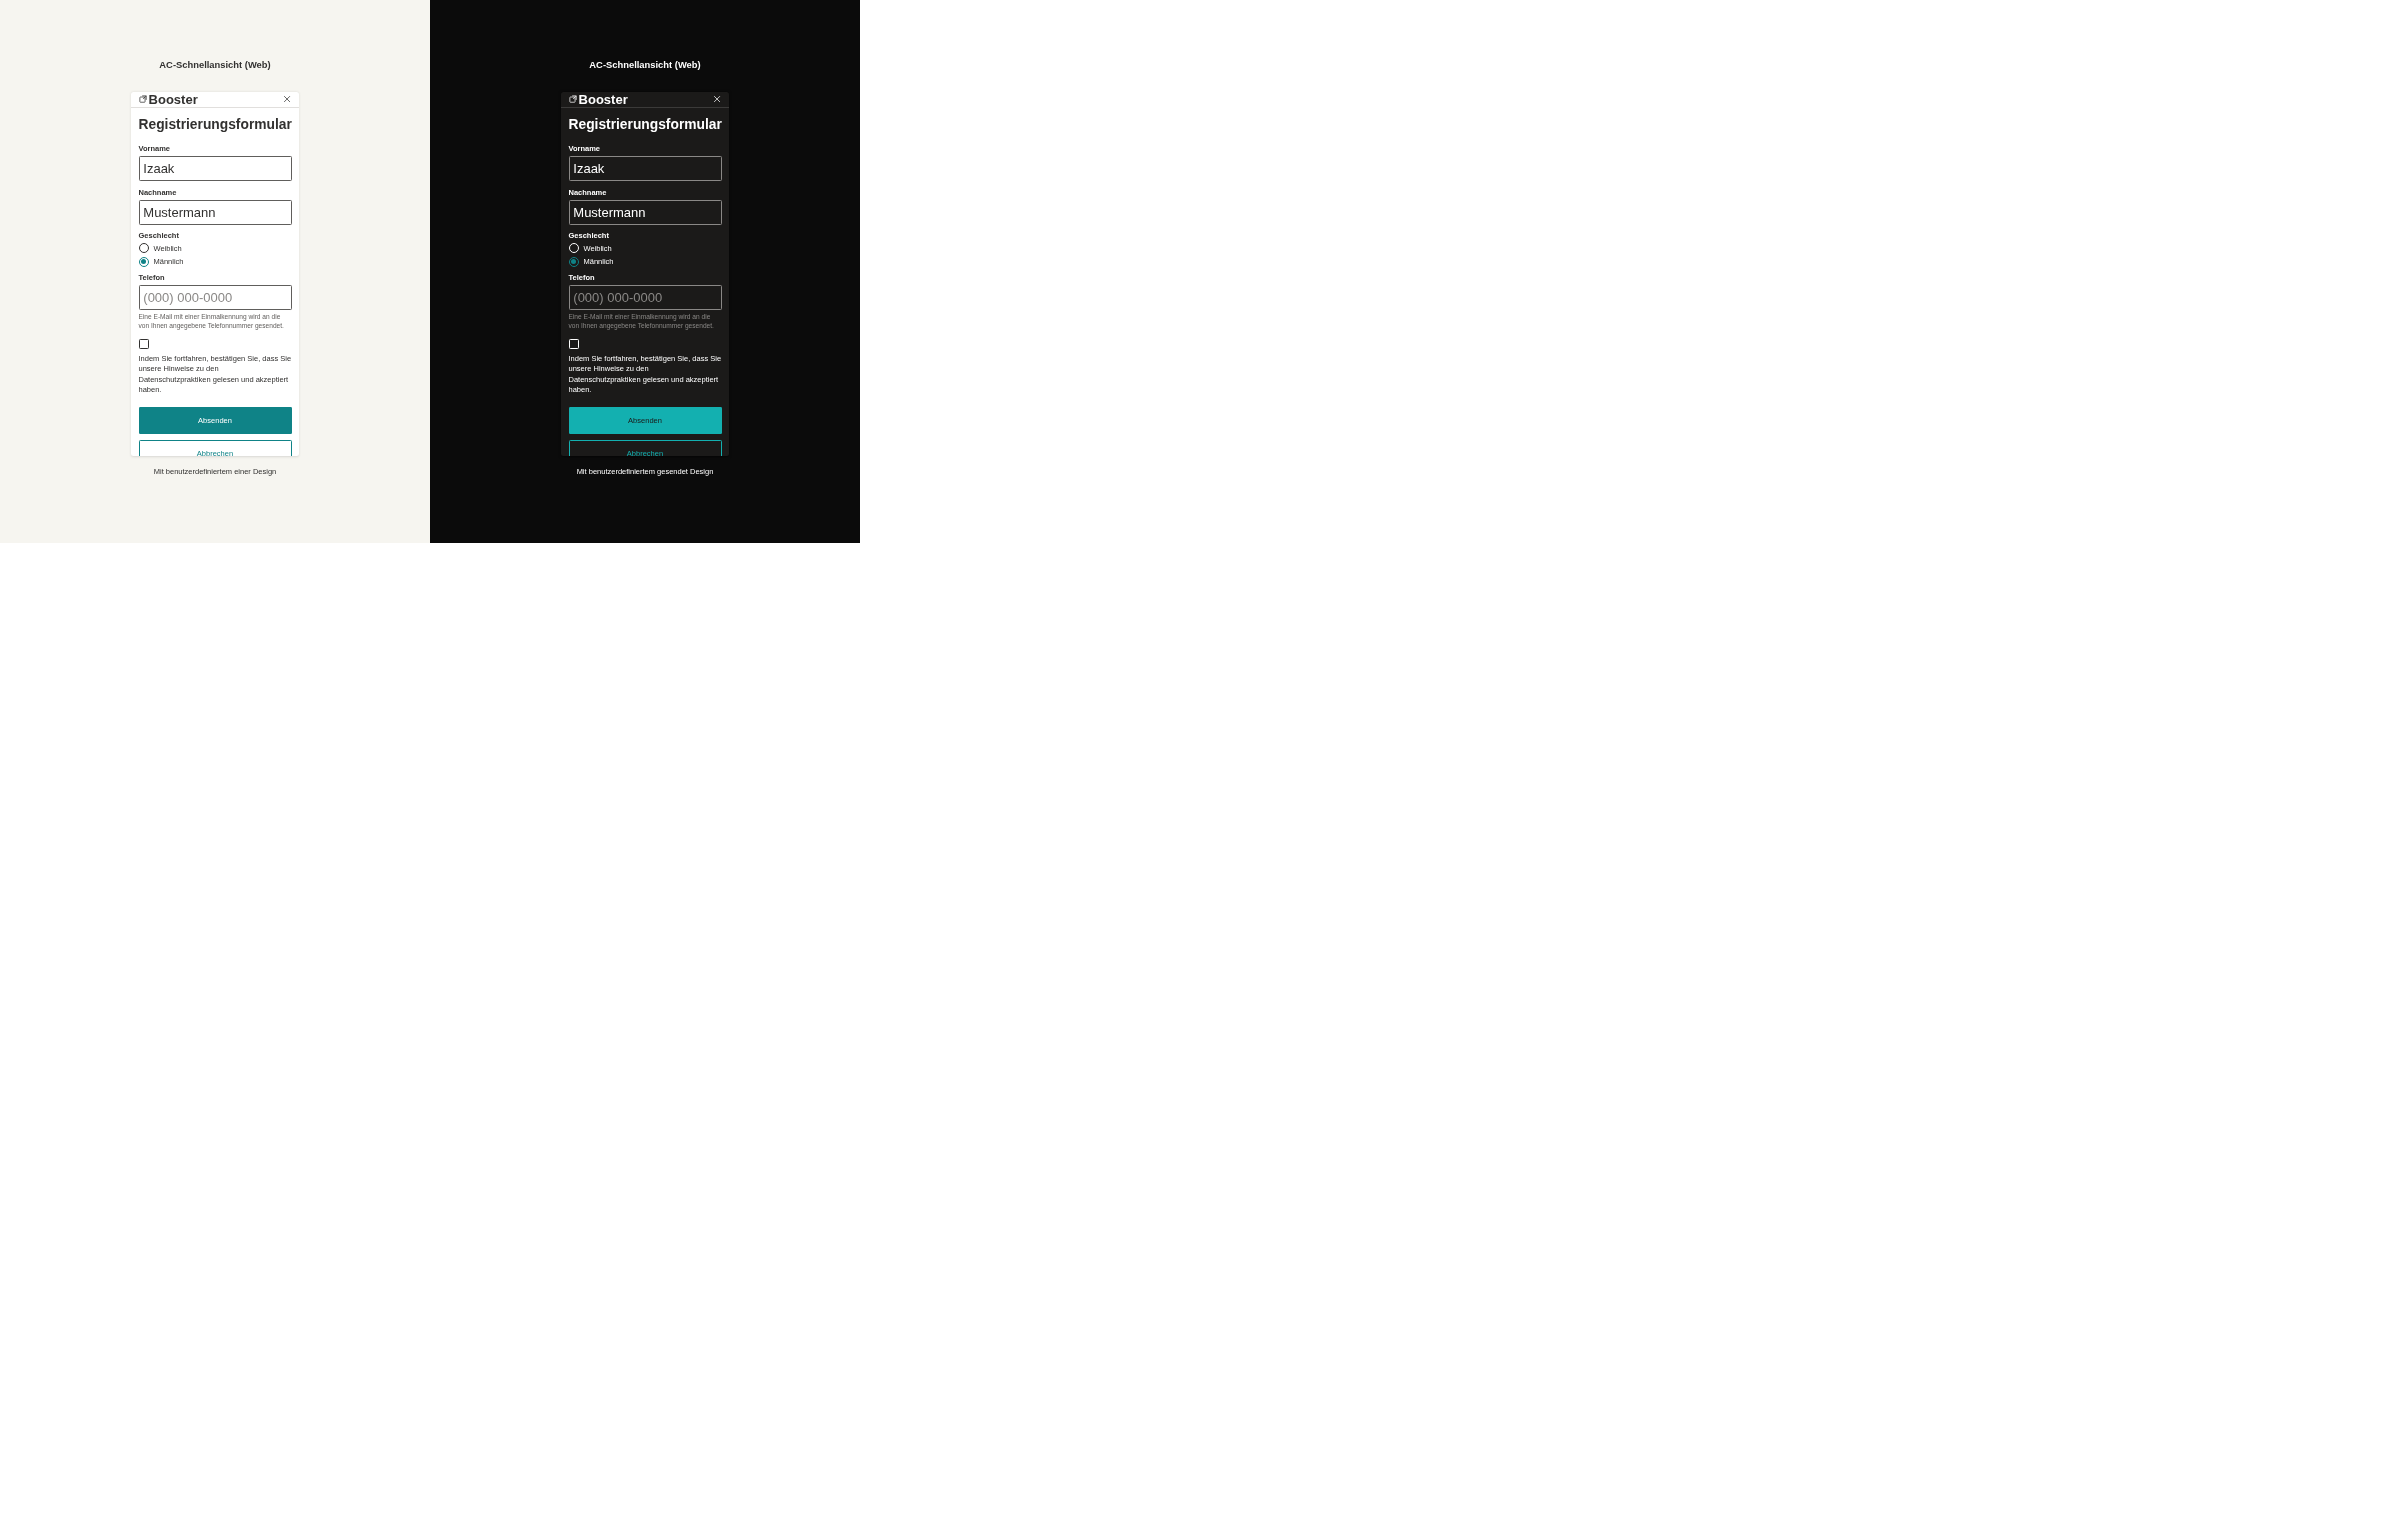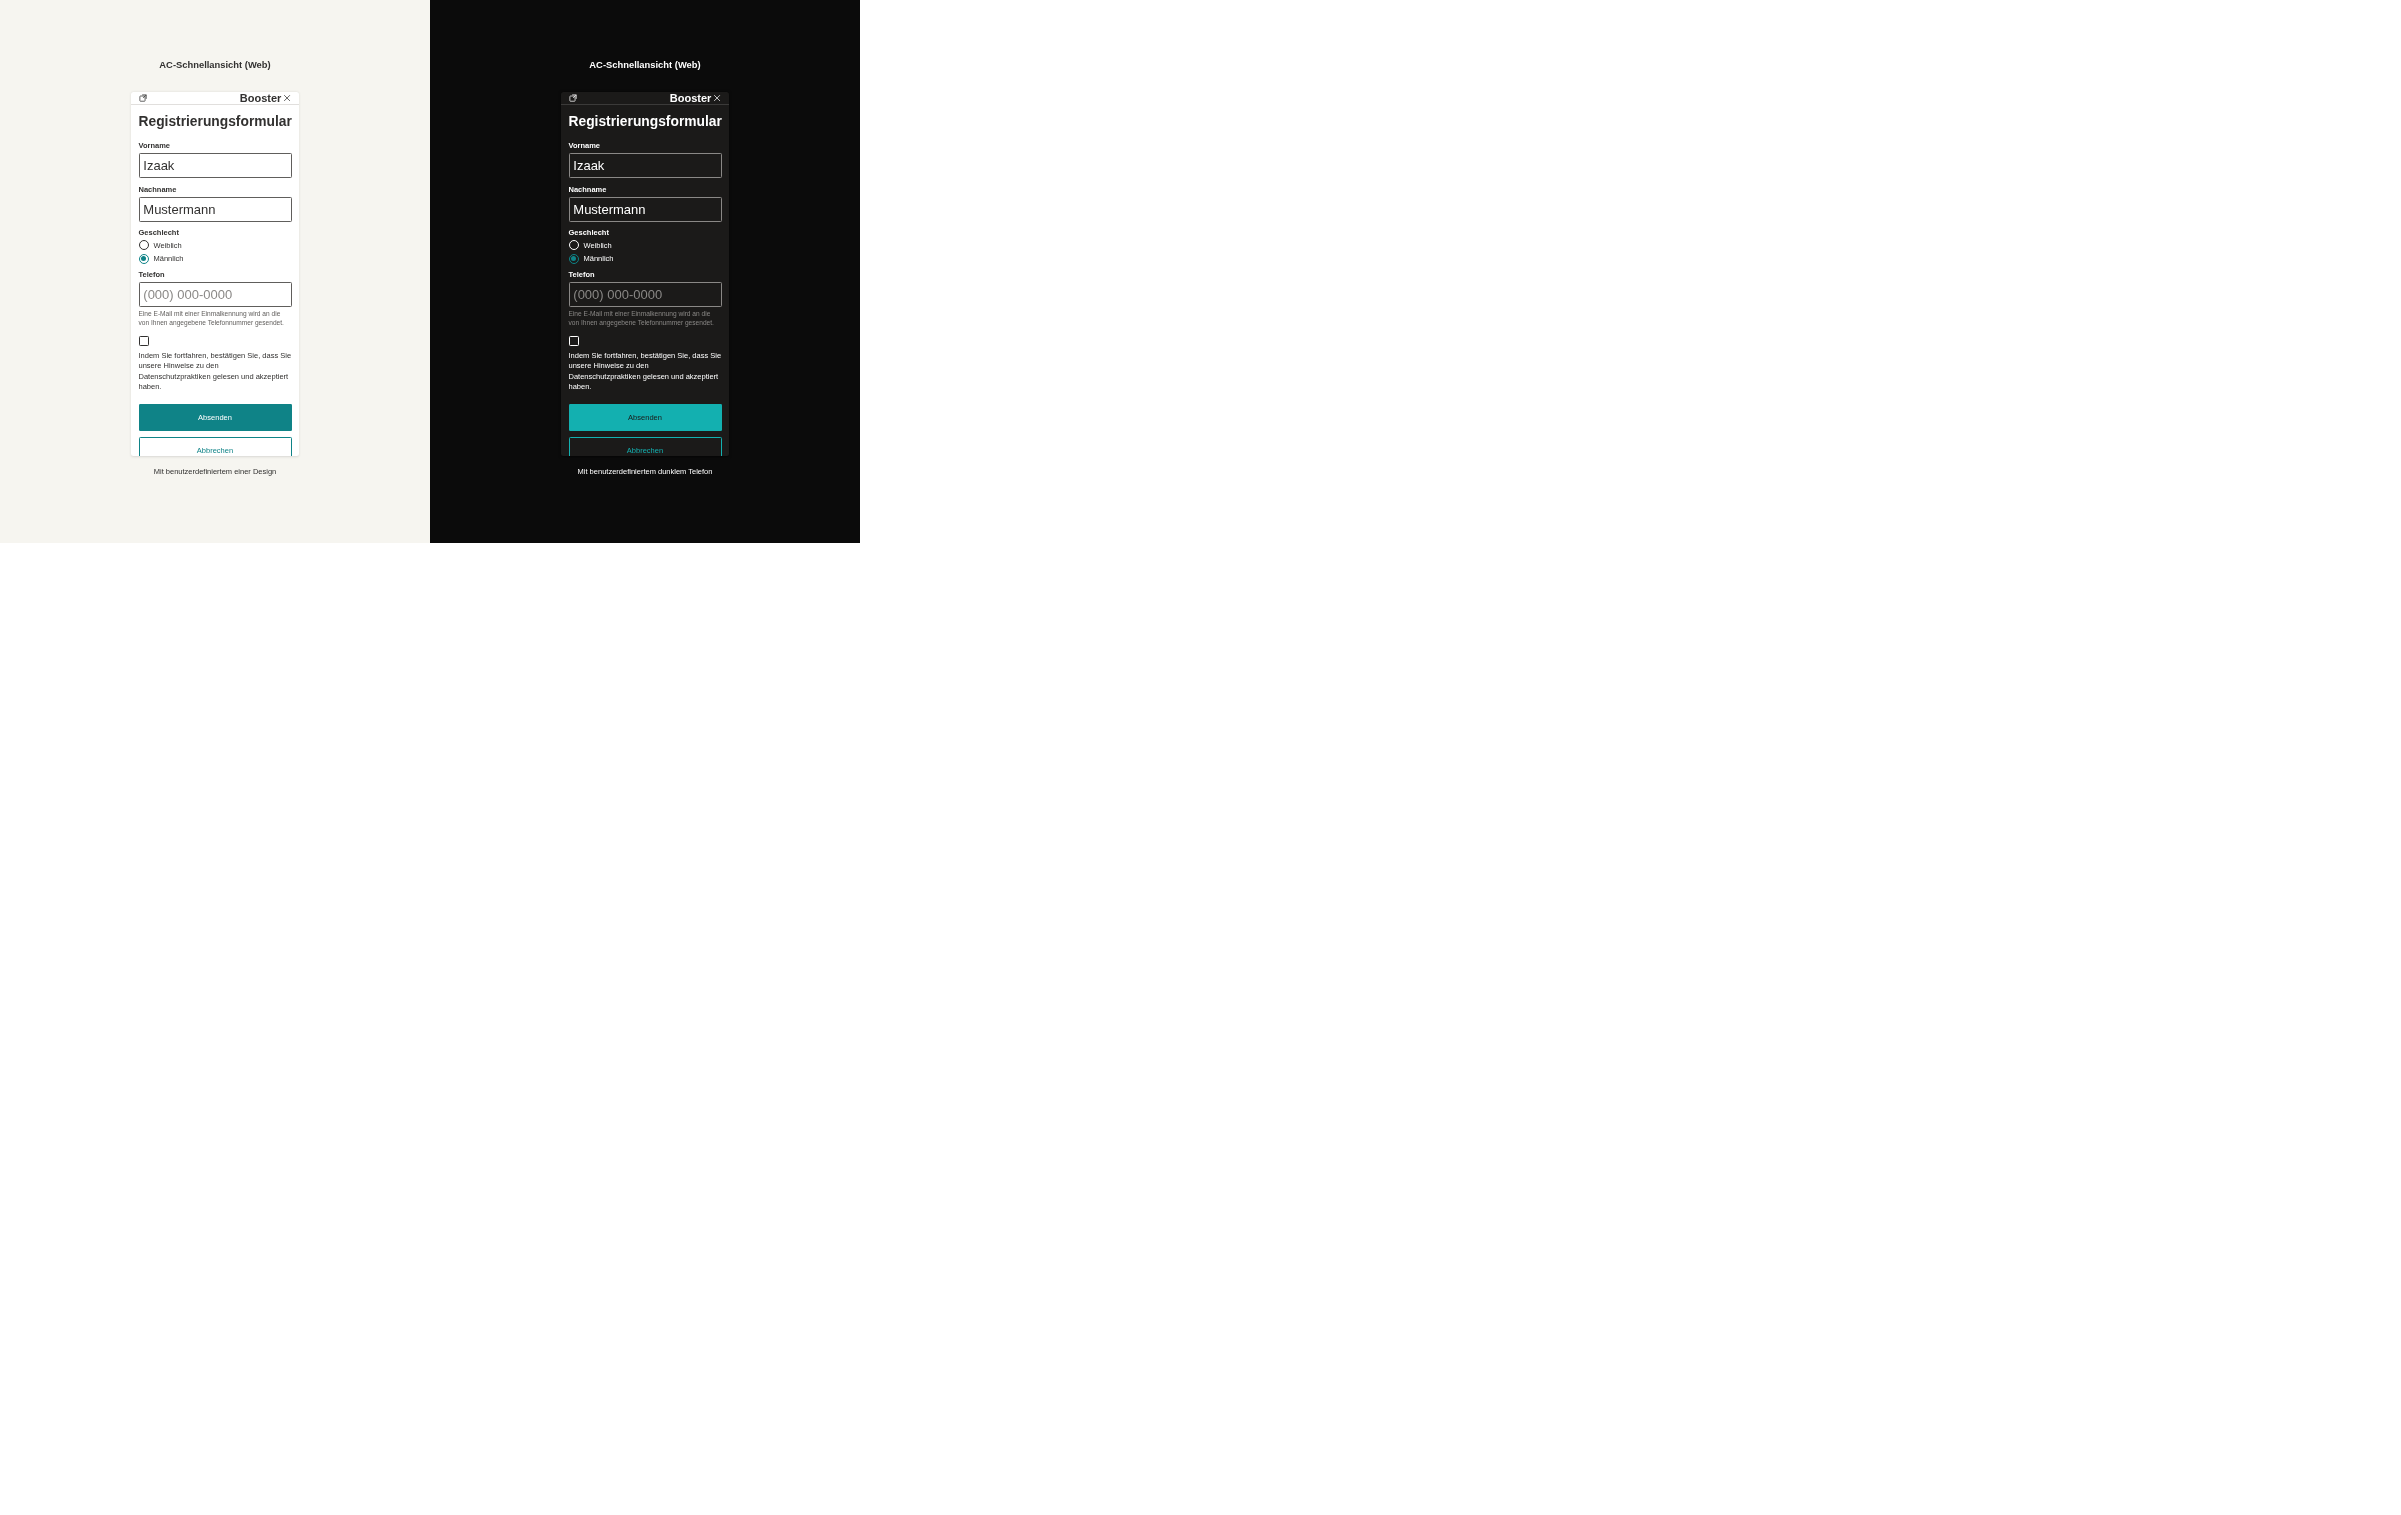--- a/index.html
+++ b/index.html
@@ -39,22 +39,22 @@
   align-items: center;
   height: 22.5px;
   padding: 0 6.3px;
   border-bottom: 0.6px solid;
 }
 .light .card-header { border-color: #e1dfdd; }
 .dark  .card-header { border-color: #3b3a39; }
 
 .card-header-title {
   flex: 1;
-  text-align: right;
-  font-size: 11px;
+  text-align: left;
+  font-size: 13px;
   font-weight: 600;
 }
 .light .card-header-title { color: #323130; }
 .dark  .card-header-title { color: #ffffff; }
 
 .icon-btn {
   width: 11.3px;
   height: 11.3px;
   display: flex;
   align-items: center;
@@ -304,15 +304,15 @@
       <div class="check-row">
         <span class="checkbox"></span>
         <span class="check-label">Indem Sie fortfahren, bestätigen Sie, dass Sie unsere Hinweise zu den Datenschutzpraktiken gelesen und akzeptiert haben.</span>
       </div>
 
       <button class="btn primary">Absenden</button>
       <button class="btn secondary">Abbrechen</button>
     </div>
   </div>
 
-  <div class="caption">Mit benutzerdefiniertem dunklem Telefon</div>
+  <div class="caption">Mit benutzerdefiniertem gesendet Design</div>
 </div>
 
 
 </body></html>

